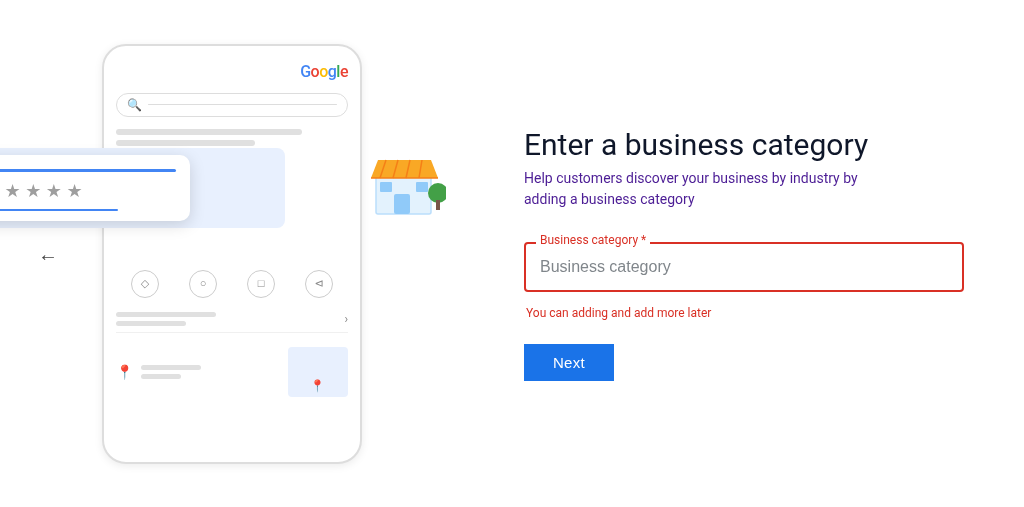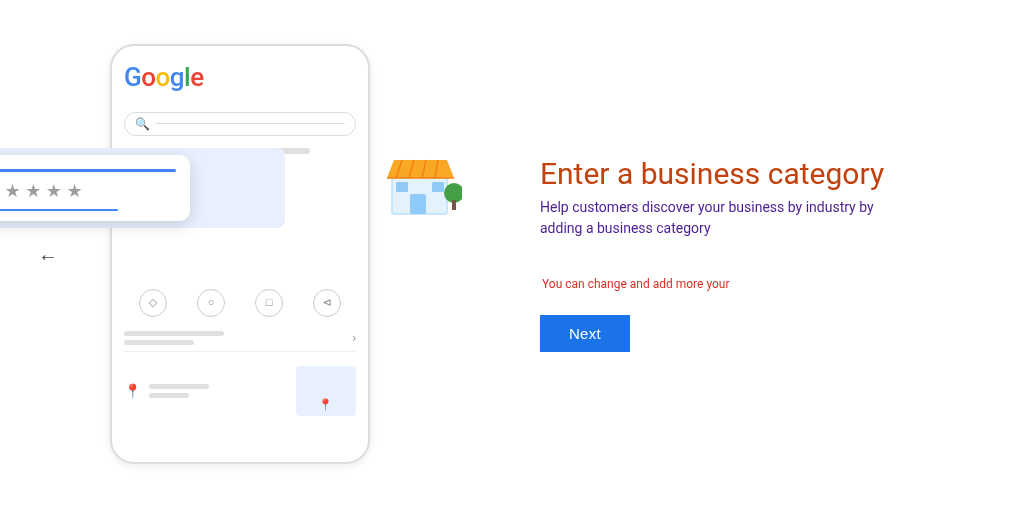--- a/index.html
+++ b/index.html
@@ -59,24 +59,24 @@
 
     .phone-inner {
       padding: 16px 12px;
       display: flex;
       flex-direction: column;
       gap: 8px;
     }
 
     
     .google-logo {
-      text-align: left;
-      font-size: 26px;
+      text-align: right;
+      font-size: 16px;
       font-weight: 500;
-      margin-bottom: 12px;
+      margin-bottom: 4px;
       letter-spacing: -0.5px;
     }
     .g-blue { color: #4285F4; }
     .g-red { color: #EA4335; }
     .g-yellow { color: #FBBC05; }
     .g-green { color: #34A853; }
 
     
     .search-bar {
       display: flex;
@@ -150,21 +150,21 @@
       flex: 1;
       padding: 40px 60px;
       display: flex;
       flex-direction: column;
       justify-content: center;
     }
 
     .form-title {
       font-size: 30px;
       font-weight: 400;
-      color: #c2410c;
+      color: #0f172a;
       margin-bottom: 5px;
       line-height: 1.2;
     }
 
     .form-subtitle {
       font-size: 14px;
       color: #4c1d95;
       margin-bottom: 32px;
       max-width: 340px;
       line-height: 1.5;
@@ -396,18 +396,22 @@
         <rect x="70" y="62" width="4" height="10" fill="#795548"></rect>
       </svg>
     </div>
 
   </div>
 
   <div class="right-panel">
     <h1 class="form-title">Enter a business category</h1>
     <p class="form-subtitle">Help customers discover your business by industry by adding a business category</p>
 
-    <p class="field-hint">You can change and add more your</p>
+    <div class="field-container">
+      <span class="field-label">Business category *</span>
+      <input class="field-input" type="text" value="" placeholder="Business category" style="">
+    </div>
+    <p class="field-hint">You can adding and add more later</p>
 
     <button class="next-button">Next</button>
   </div>
 
 </div>
 
 </body></html>

